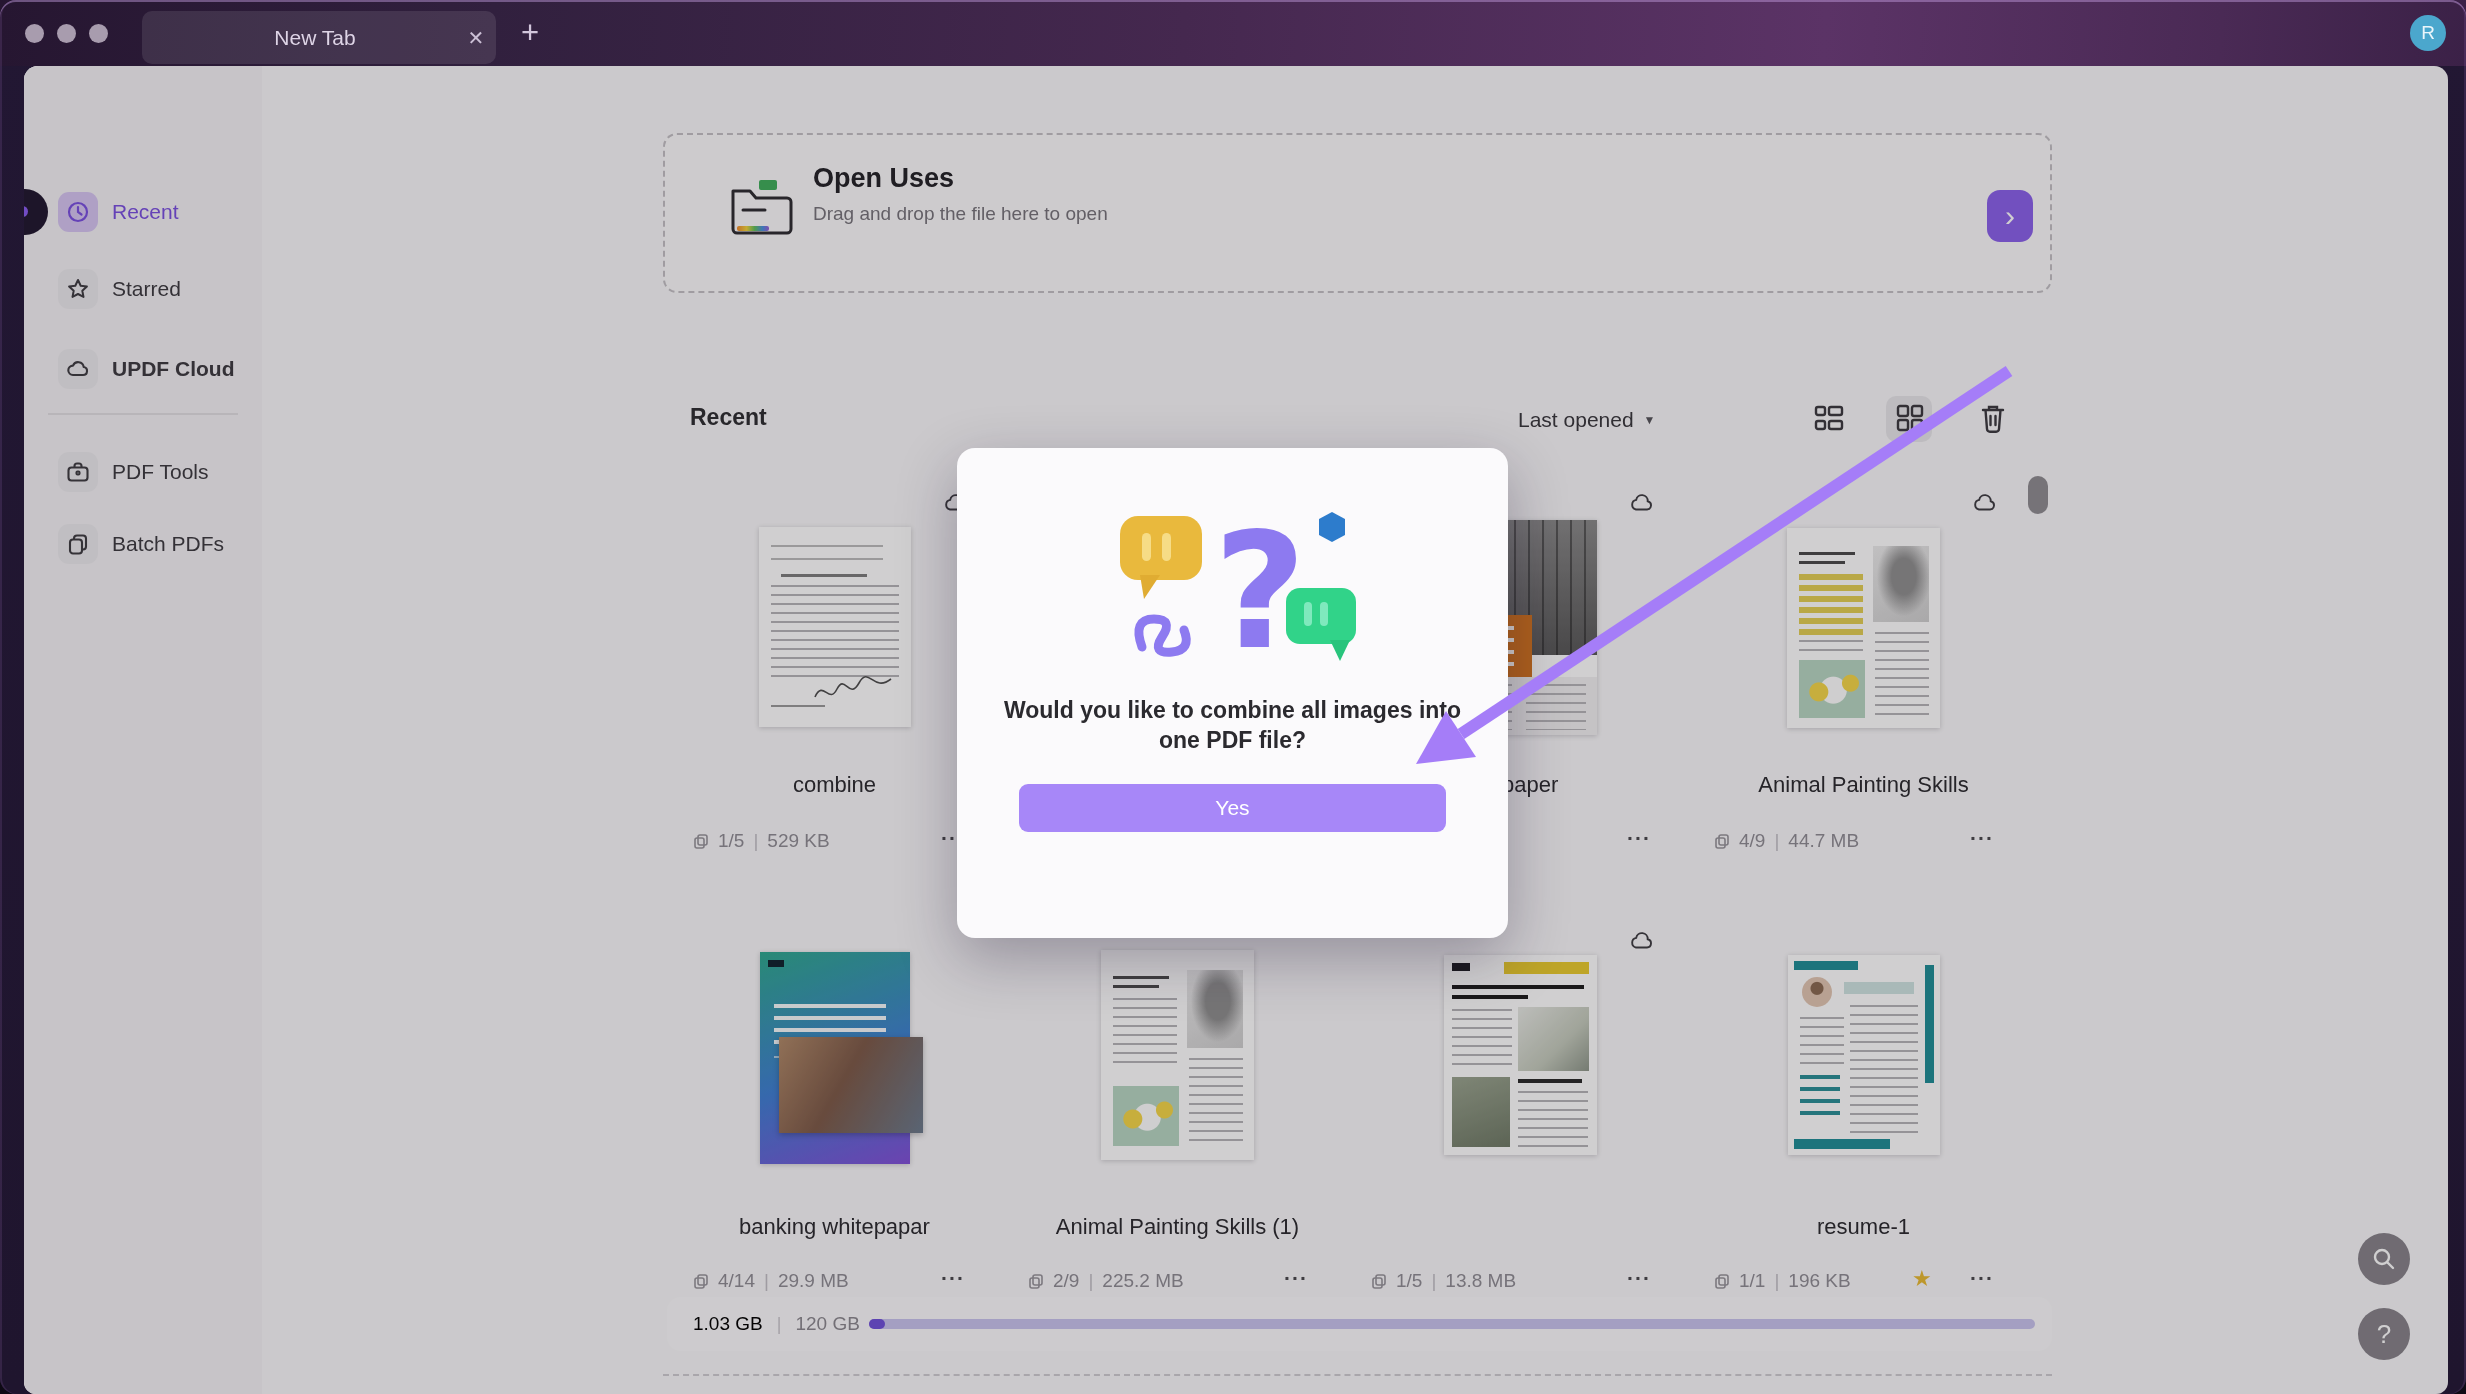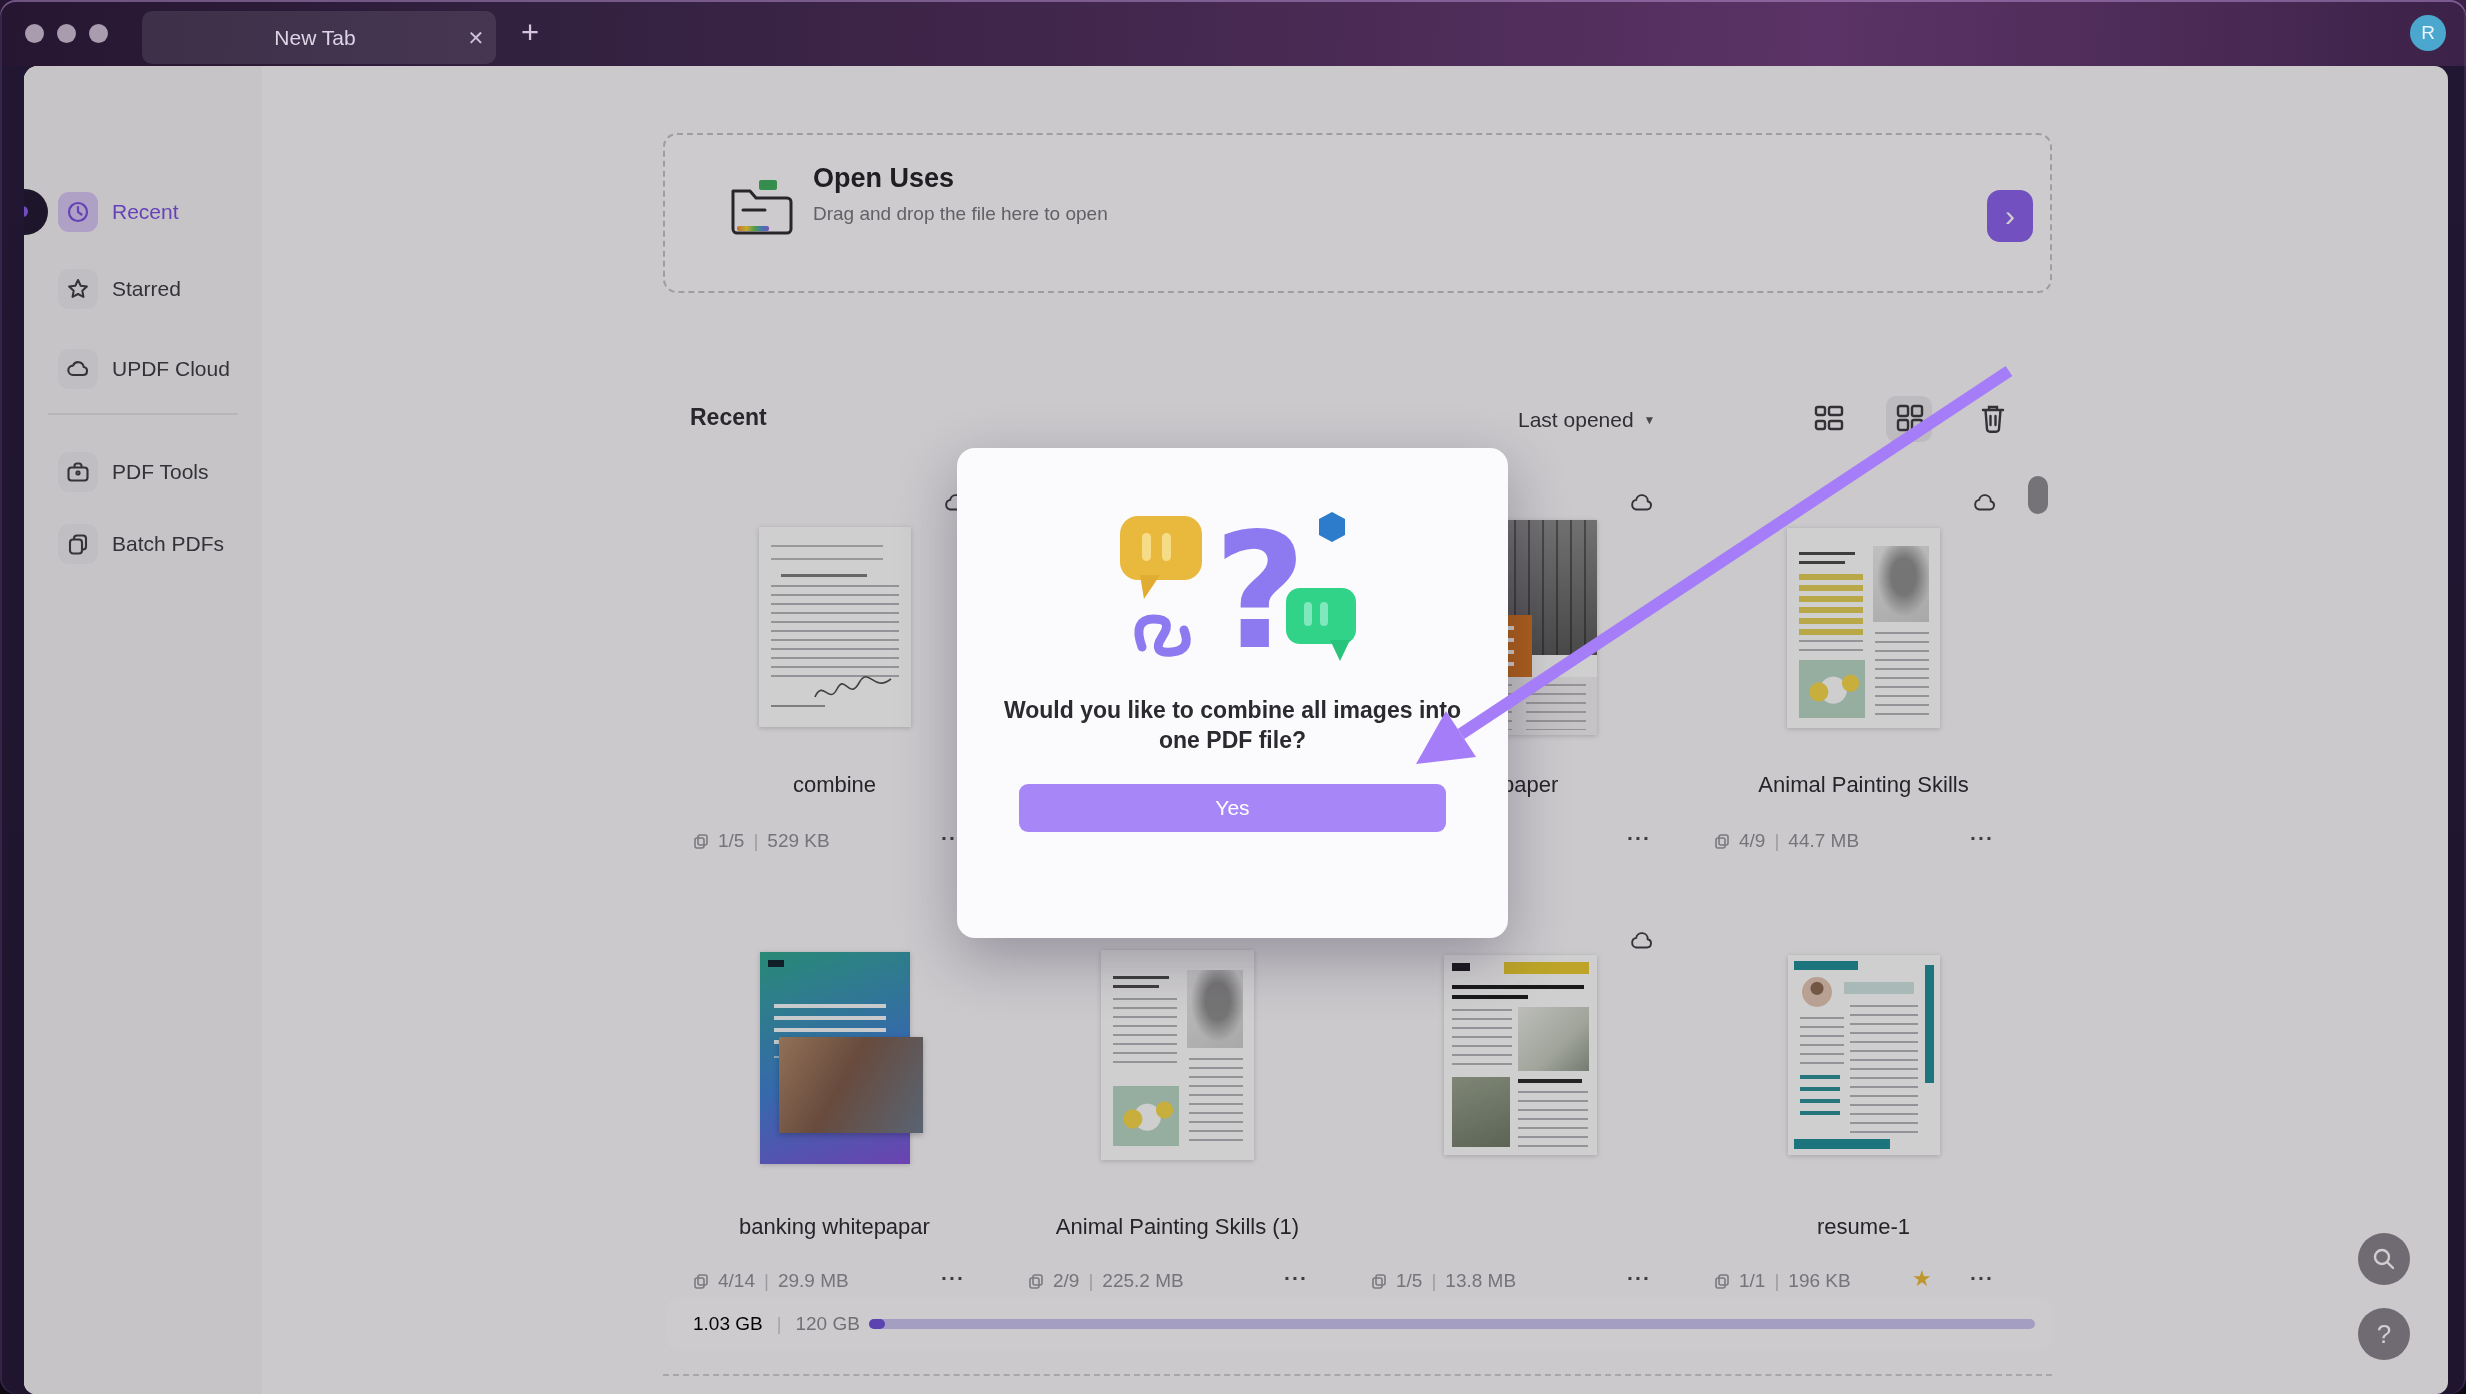--- a/index.html
+++ b/index.html
@@ -115,21 +115,21 @@
         <span class="side-label active">Recent</span>
       </div>
       <div class="side-item" style="top:203px;">
         <div class="icon-box">
           <svg class="oline" width="26" height="26" viewBox="0 0 26 26" fill="none" stroke="#3e3c42" stroke-width="2" stroke-linejoin="round">
             <path d="M13 4l2.7 5.7 6.2.8-4.6 4.3 1.2 6.1L13 18l-5.5 2.9 1.2-6.1L4.1 10.5l6.2-.8z"></path>
             </svg>
         </div>
         <span class="side-label">Starred</span>
       </div>
-      <div class="side-item" style="top:283px;">
+      <div class="side-item" style="top:283px;font-weight:bold;">
         <div class="icon-box">
           <svg class="oline" width="26" height="26" viewBox="0 0 26 26" fill="none" stroke="#3e3c42" stroke-width="2.1" stroke-linejoin="round">
             <path d="M8 19h10a4 4 0 0 0 .7-7.94A5.6 5.6 0 0 0 8 9.6 4.7 4.7 0 0 0 8 19z"></path>
             </svg>
         </div>
         <span class="side-label">UPDF Cloud</span>
       </div>
       <div id="side-divider"></div>
       <div class="side-item" style="top:386px;">
         <div class="icon-box">

